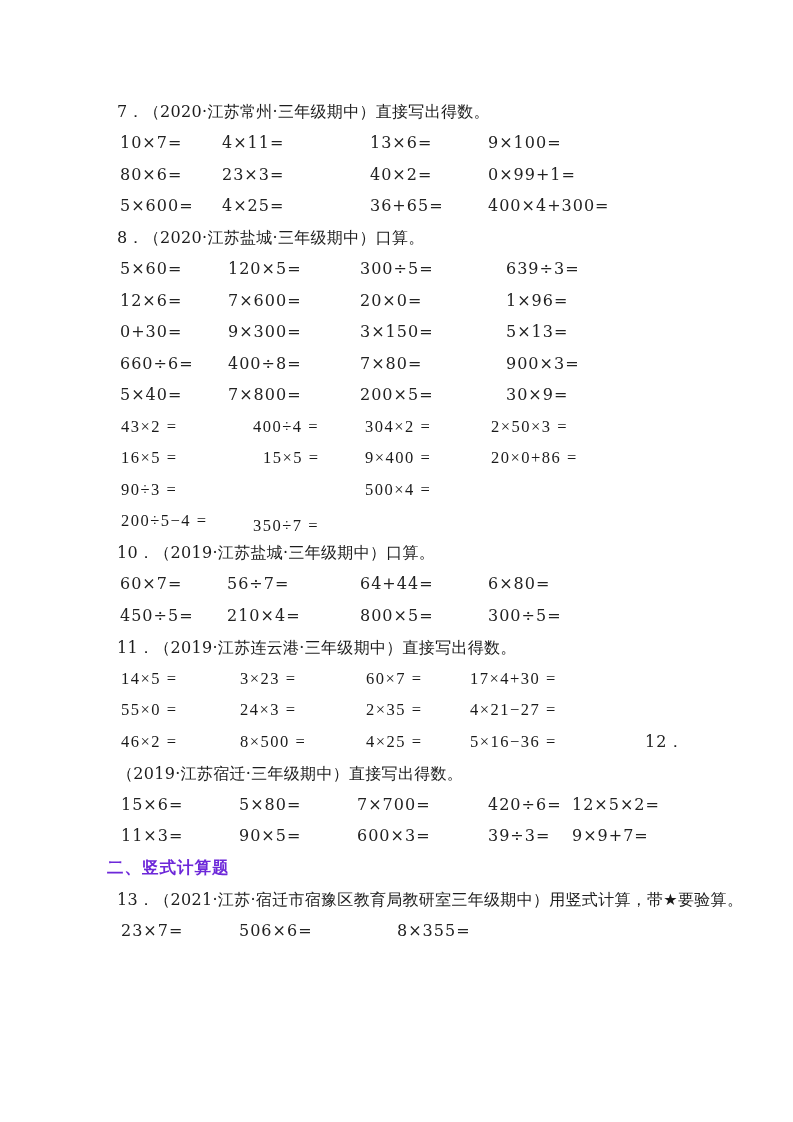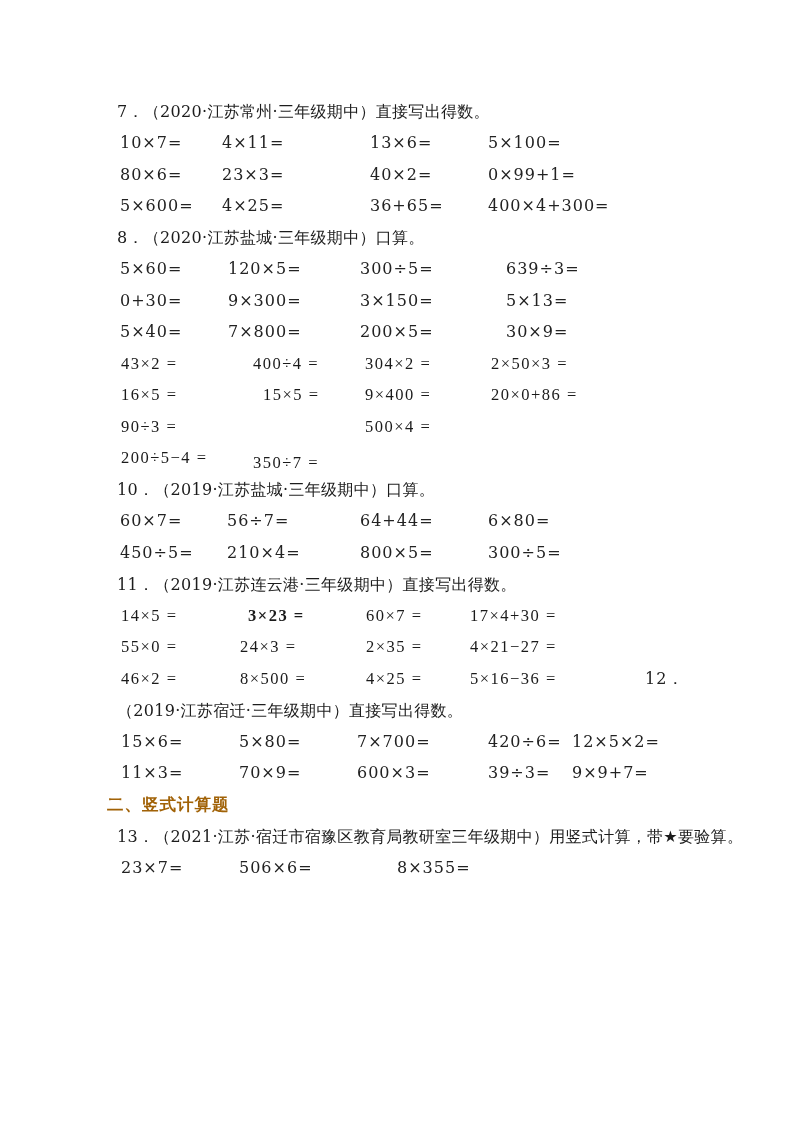--- a/index.html
+++ b/index.html
@@ -32,21 +32,21 @@
     font-family: "DejaVu Serif", "DejaVu Sans", serif;
     font-size: 16px;
     color: #1c1c1c;
     letter-spacing: 0.3px;
   }
   .heading2 {
     padding-left: 107px;
     font-family: "DejaVu Sans", "Liberation Sans", sans-serif;
     font-weight: bold;
     font-size: 16.5px;
-    color: #a16207;
+    color: #6d28d9;
     letter-spacing: 1px;
   }
   .expr {
     position: absolute;
     top: 50%;
     transform: translateY(-50%);
     white-space: nowrap;
   }
   .expr.cjk {
     font-family: "DejaVu Serif", serif;
@@ -64,21 +64,21 @@
 </head>
 <body>
 
 <div class="page">
   <div id="content">
       <div class="line q-header">7．（2020·江苏常州·三年级期中）直接写出得数。</div>
       <div class="line row">
         <span class="expr cjk" style="left: 120px;">10×7=</span>
         <span class="expr cjk" style="left: 222px;">4×11=</span>
         <span class="expr cjk" style="left: 370px;">13×6=</span>
-        <span class="expr cjk" style="left: 488px;">5×100=</span>
+        <span class="expr cjk" style="left: 488px;">9×100=</span>
       </div>
       <div class="line row">
         <span class="expr cjk" style="left: 120px;">80×6=</span>
         <span class="expr cjk" style="left: 222px;">23×3=</span>
         <span class="expr cjk" style="left: 370px;">40×2=</span>
         <span class="expr cjk" style="left: 488px;">0×99+1=</span>
       </div>
       <div class="line row">
         <span class="expr cjk" style="left: 120px;">5×600=</span>
         <span class="expr cjk" style="left: 222px;">4×25=</span>
@@ -86,24 +86,36 @@
         <span class="expr cjk" style="left: 488px;">400×4+300=</span>
       </div>
       <div class="line q-header">8．（2020·江苏盐城·三年级期中）口算。</div>
       <div class="line row">
         <span class="expr cjk" style="left: 120px;">5×60=</span>
         <span class="expr cjk" style="left: 228px;">120×5=</span>
         <span class="expr cjk" style="left: 360px;">300÷5=</span>
         <span class="expr cjk" style="left: 506px;">639÷3=</span>
       </div>
       <div class="line row">
+        <span class="expr cjk" style="left: 120px;">12×6=</span>
+        <span class="expr cjk" style="left: 228px;">7×600=</span>
+        <span class="expr cjk" style="left: 360px;">20×0=</span>
+        <span class="expr cjk" style="left: 506px;">1×96=</span>
+      </div>
+      <div class="line row">
         <span class="expr cjk" style="left: 120px;">0+30=</span>
         <span class="expr cjk" style="left: 228px;">9×300=</span>
         <span class="expr cjk" style="left: 360px;">3×150=</span>
         <span class="expr cjk" style="left: 506px;">5×13=</span>
+      </div>
+      <div class="line row">
+        <span class="expr cjk" style="left: 120px;">660÷6=</span>
+        <span class="expr cjk" style="left: 228px;">400÷8=</span>
+        <span class="expr cjk" style="left: 360px;">7×80=</span>
+        <span class="expr cjk" style="left: 506px;">900×3=</span>
       </div>
       <div class="line row">
         <span class="expr cjk" style="left: 120px;">5×40=</span>
         <span class="expr cjk" style="left: 228px;">7×800=</span>
         <span class="expr cjk" style="left: 360px;">200×5=</span>
         <span class="expr cjk" style="left: 506px;">30×9=</span>
       </div>
       <div class="line row">
         <span class="expr math" style="left: 121px;">43×2 =</span>
         <span class="expr math" style="left: 253px;">400÷4 =</span>
@@ -133,21 +145,21 @@
       </div>
       <div class="line row">
         <span class="expr cjk" style="left: 120px;">450÷5=</span>
         <span class="expr cjk" style="left: 227px;">210×4=</span>
         <span class="expr cjk" style="left: 360px;">800×5=</span>
         <span class="expr cjk" style="left: 488px;">300÷5=</span>
       </div>
       <div class="line q-header">11．（2019·江苏连云港·三年级期中）直接写出得数。</div>
       <div class="line row">
         <span class="expr math" style="left: 121px;">14×5 =</span>
-        <span class="expr math" style="left: 248px; font-weight: bold;">3×23 =</span>
+        <span class="expr math" style="left: 240px;">3×23 =</span>
         <span class="expr math" style="left: 366px;">60×7 =</span>
         <span class="expr math" style="left: 470px;">17×4+30 =</span>
       </div>
       <div class="line row">
         <span class="expr math" style="left: 121px;">55×0 =</span>
         <span class="expr math" style="left: 240px;">24×3 =</span>
         <span class="expr math" style="left: 366px;">2×35 =</span>
         <span class="expr math" style="left: 470px;">4×21−27 =</span>
       </div>
       <div class="line row">
@@ -160,21 +172,21 @@
       <div class="line q-header">（2019·江苏宿迁·三年级期中）直接写出得数。</div>
       <div class="line row">
         <span class="expr cjk" style="left: 121px;">15×6=</span>
         <span class="expr cjk" style="left: 239px;">5×80=</span>
         <span class="expr cjk" style="left: 357px;">7×700=</span>
         <span class="expr cjk" style="left: 488px;">420÷6=</span>
         <span class="expr cjk" style="left: 572px;">12×5×2=</span>
       </div>
       <div class="line row">
         <span class="expr cjk" style="left: 121px;">11×3=</span>
-        <span class="expr cjk" style="left: 239px;">70×9=</span>
+        <span class="expr cjk" style="left: 239px;">90×5=</span>
         <span class="expr cjk" style="left: 357px;">600×3=</span>
         <span class="expr cjk" style="left: 488px;">39÷3=</span>
         <span class="expr cjk" style="left: 572px;">9×9+7=</span>
       </div>
       <div class="line heading2">二、竖式计算题</div>
       <div class="line q-header">13．（2021·江苏·宿迁市宿豫区教育局教研室三年级期中）用竖式计算，带★要验算。</div>
       <div class="line row">
         <span class="expr cjk" style="left: 121px;">23×7=</span>
         <span class="expr cjk" style="left: 239px;">506×6=</span>
         <span class="expr cjk" style="left: 397px;">8×355=</span>

